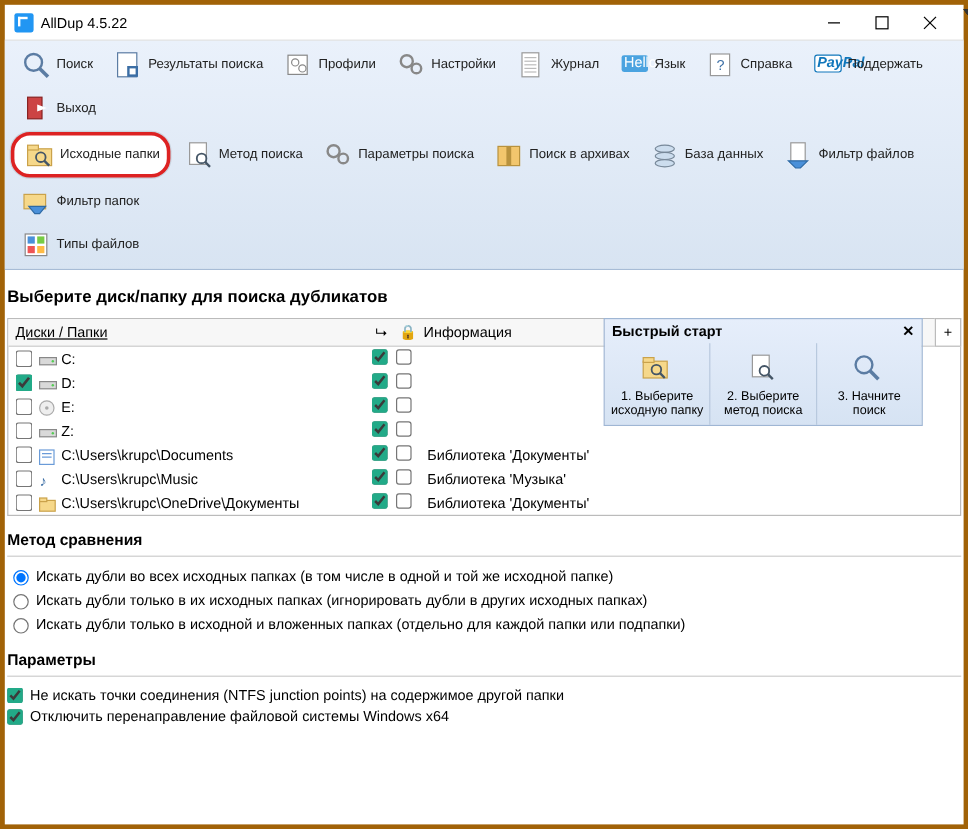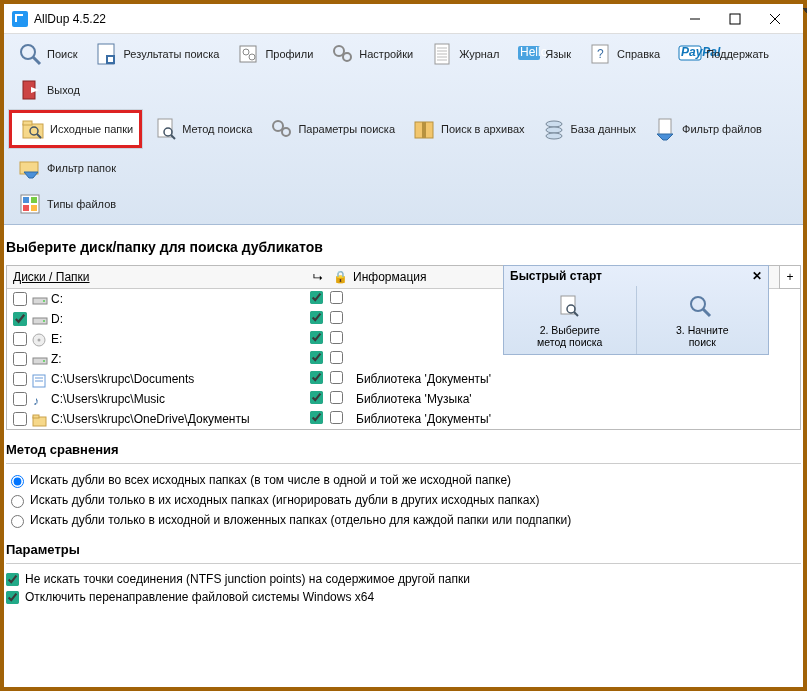--- a/index.html
+++ b/index.html
@@ -9,21 +9,21 @@
 .titlebar .app-icon { width: 16px; height: 16px; background: #2196f3; border-radius: 2px; margin-right: 6px; position:relative; }
 .titlebar .app-icon::after{content:""; position:absolute; left:3px; top:3px; width:6px; height:6px; border:2px solid #fff; border-right:none; border-bottom:none;}
 .titlebar .title { flex: 1; }
 .titlebar .winbtn { width: 40px; height: 28px; display: flex; align-items: center; justify-content: center; }
 .winbtn svg { width: 10px; height: 10px; }
 .toolbar { background: linear-gradient(#eaf1fb,#d8e4f2); padding: 4px 4px 0 4px; display: flex; flex-wrap: wrap; border-bottom: 1px solid #a7bcd6; }
 .tbtn { display: flex; flex-direction: row; align-items: center; justify-content: flex-start; padding: 2px 6px 2px 6px; margin: 0 1px 4px 1px; min-width: 52px; text-align: center; cursor: pointer; }
 .tbtn .ibox { width: 32px; height: 28px; display: flex; align-items: center; justify-content: center; }
 .tbtn .lbl { font-size: 11px; color: #222; white-space: nowrap; }
 .tbtn .drop { position:absolute; right:-4px; top:8px; border-left:4px solid transparent; border-right:4px solid transparent; border-top:5px solid #333; }
-.hl { border: 3px solid #d22; border-radius: 0; box-shadow: 0 0 0 1px rgba(0,0,0,.1); background:#fff;text-align:right; }
+.hl { border: 3px solid #d22; border-radius: 16px; box-shadow: 0 0 0 1px rgba(0,0,0,.1); background:#fff;text-align:right; }
 .toolbar .sep { width:100%; height:0; }
 .content { flex:1; overflow:auto; padding: 10px 2px; }
 .h1 { font-size: 14px; font-weight: bold; margin: 4px 0 10px 0; }
 .grid { border:1px solid #bbb; }
 .grid-head { display:flex; align-items:center; border-bottom:1px solid #ccc; background:#f7f7f7; }
 .grid-head .col { padding:4px 6px; font-size:12px; }
 .grid-head .c1 { width:300px;text-decoration:underline; }
 .grid-head .c2 { width:20px; text-align:center; }
 .grid-head .c3 { width:20px; text-align:center; }
 .grid-head .c4 { flex:1; }
@@ -369,20 +369,31 @@
 
       <div class="quick">
         <div class="quick-head">
           <span>Быстрый старт</span>
           <span class="x">✕</span>
         </div>
         <div class="quick-body" id="quickbody">
             <div class="qitem">
               <div class="qi">
                 <svg width="30" height="28">
+                  <rect x="3" y="8" width="20" height="14" fill="#f6d88a" stroke="#caa24a"></rect>
+                  <rect x="3" y="5" width="9" height="4" fill="#f6d88a" stroke="#caa24a"></rect>
+                  <circle cx="14" cy="15" r="4" fill="none" stroke="#456" stroke-width="1.5"></circle>
+                  <line x1="17" y1="18" x2="21" y2="22" stroke="#456" stroke-width="2"></line>
+                </svg>
+              </div>
+              <div class="ql">1. Выберите<br>исходную папку</div>
+            </div>
+            <div class="qitem">
+              <div class="qi">
+                <svg width="30" height="28">
                   <rect x="6" y="3" width="14" height="18" fill="#fff" stroke="#999"></rect>
                   <circle cx="16" cy="16" r="4" fill="none" stroke="#456" stroke-width="1.5"></circle>
                   <line x1="19" y1="19" x2="23" y2="23" stroke="#456" stroke-width="2"></line>
                 </svg>
               </div>
               <div class="ql">2. Выберите<br>метод поиска</div>
             </div>
             <div class="qitem">
               <div class="qi">
                 <svg width="30" height="28">

